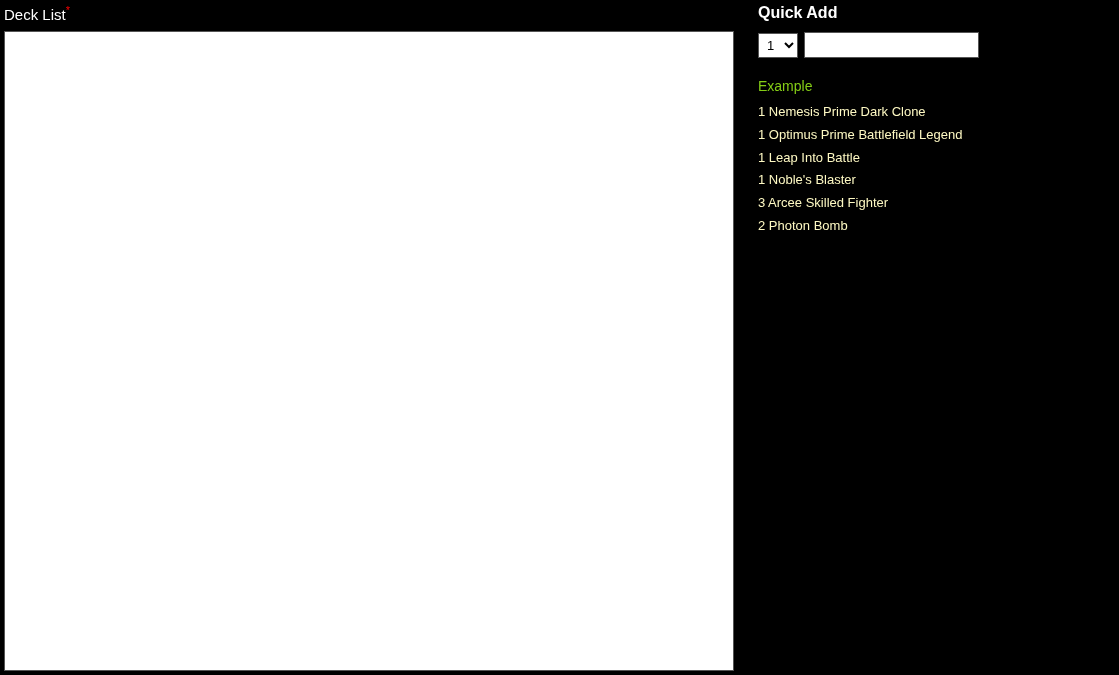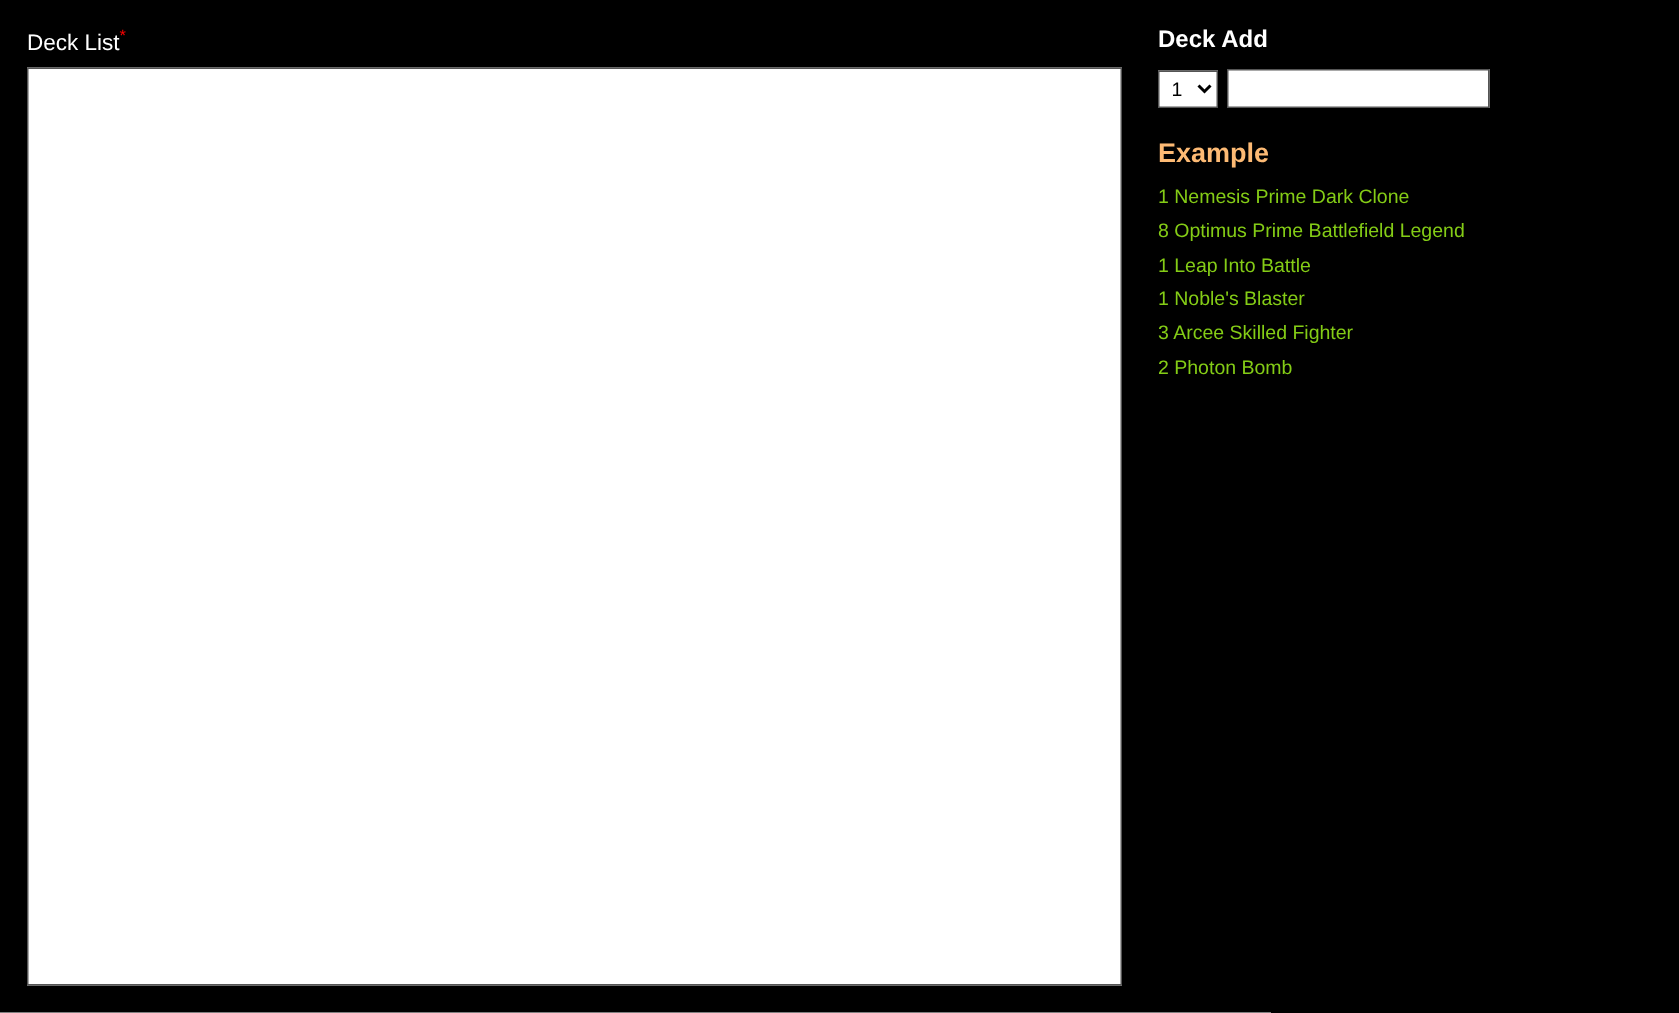--- a/index.html
+++ b/index.html
@@ -15,21 +15,21 @@
       font-size: 14px;
       width: 1119px;
       height: 675px;
       overflow: hidden;
     }
 
     .page-wrapper {
       display: flex;
       width: 100%;
       height: 100%;
-      padding: 18px;
+      padding: 4px;
     }
 
     .left-panel {
       flex: 0 0 730px;
       display: flex;
       flex-direction: column;
     }
 
     .deck-list-label {
       color: #fff;
@@ -88,67 +88,67 @@
       background-color: #fff;
       color: #000;
       border: 1px solid #555;
       padding: 4px 6px;
       font-size: 13px;
       width: 175px;
       height: 26px;
     }
 
     .example-title {
-      font-size: 18px;
-      font-weight: bold;
-      color: #fdba74;
+      font-size: 14px;
+      font-weight: normal;
+      color: #84cc16;
       margin-bottom: 8px;
     }
 
     .example-list {
       display: flex;
       flex-direction: column;
       gap: 2px;
     }
 
     .example-item {
-      color: #84cc16;
+      color: #fef9c3;
       font-size: 13px;
       line-height: 1.6;
     }
   </style>
 </head>
 <body>
 
 <div class="page-wrapper">
 
   <div class="left-panel">
     <label class="deck-list-label">
       <span>Deck List</span><sup>*</sup>
     </label>
     <textarea class="deck-textarea" style=""></textarea>
   </div>
 
   <div class="right-panel">
-    <div class="quick-add-title">Deck Add</div>
+    <div class="quick-add-title">Quick Add</div>
 
     <div class="quick-add-row">
       <select class="quantity-select">
         <option>1</option>
         <option>2</option>
         <option>3</option>
         <option>4</option>
       </select>
       <input type="text" class="card-name-input" style="">
     </div>
 
     <div class="example-title">Example</div>
 
     <div class="example-list">
     <div class="example-item">1 Nemesis Prime Dark Clone</div>
-        <div class="example-item">8 Optimus Prime Battlefield Legend</div>
+        <div class="example-item">1 Optimus Prime Battlefield Legend</div>
         <div class="example-item">1 Leap Into Battle</div>
         <div class="example-item">1 Noble's Blaster</div>
         <div class="example-item">3 Arcee Skilled Fighter</div>
         <div class="example-item">2 Photon Bomb</div>
       </div>
   </div>
 </div>
 
 </body></html>

